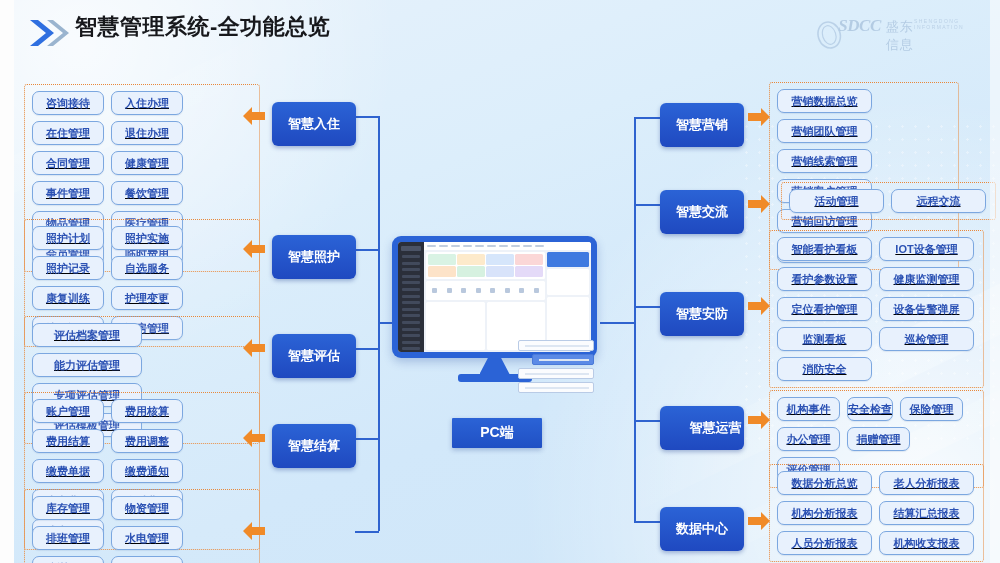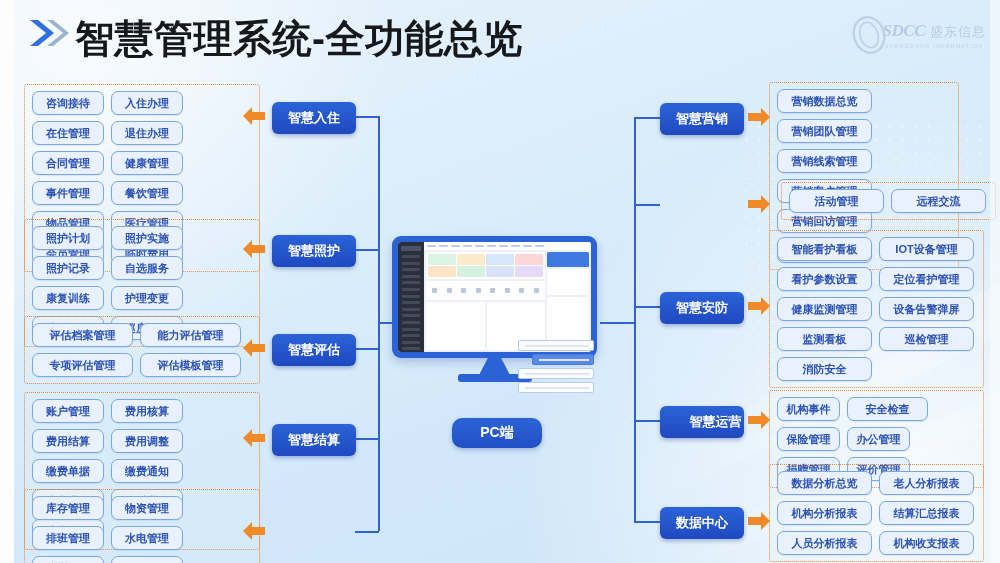--- a/index.html
+++ b/index.html
@@ -50,70 +50,70 @@
   #header {
     position: absolute; left: 0; top: 0; width: 1000px; height: 66px;
     z-index: 25;
   }
   .logo-chevrons {
     position: absolute; left: 28px; top: 17px;
     width: 44px; height: 32px;
   }
   .title {
     position: absolute; left: 75px; top: 12px;
-    font-size: 39px; font-weight: bold; color: #17181c;
+    font-size: 22px; font-weight: bold; color: #17181c;
     letter-spacing: .5px; white-space: nowrap;
   }
   .brand {
     position: absolute; right: 14px; top: 12px;
     width: 170px; height: 46px;
     opacity: .30;
     display: flex; align-items: center; justify-content: flex-end;
   }
-  .brand-text { display: flex; flex-direction: column; align-items: center; }
+  .brand-text { display: flex; flex-direction: row; align-items: flex-start; }
   .brand-row { display: flex; align-items: baseline; gap: 5px; }
   .brand-sdcc {
     font-family: "Liberation Serif", serif;
     font-size: 17px; font-weight: bold; font-style: italic;
     color: #5a7fae; letter-spacing: -.5px;
   }
   .brand-cn { font-size: 13px; font-weight: normal; color: #5a7fae; letter-spacing: 1px; }
   .brand-en { font-size: 5px; color: #6e8db5; letter-spacing: 1.4px; margin-top: 2px; }
 
   
   .card {
     position: absolute;
     border: 1.5px dotted #e8883a;
     border-radius: 3px;
     padding: 6px 7px;
     background: rgba(255,255,255,.06);
     z-index: 10;
   }
-  .card-grid { display: flex; flex-wrap: wrap; gap: 6px 7px; }
+  .card-grid { display: flex; flex-wrap: wrap; gap: 6px 7px; text-decoration: underline; }
   .pill {
     background: #e8f1fd;
     border: 1px solid #7ba7e0;
     border-radius: 7px;
     color: #2c52b4;
     font-size: 11px;
     font-weight: bold;
     line-height: 1;
     display: flex; align-items: center; justify-content: center;
     height: 24px;
     white-space: nowrap;
     box-shadow: 0 1px 1px rgba(120,150,195,.18);
   }
   .pill.w3 { width: 72px; }
   .pill.w2 { width: 95px; }
-  .pill.w2b { width: 101px; }
+  .pill.w2b { width: 110px; }
 
   
   .node {
     position: absolute;
-    width: 84px; height: 32px;
+    width: 84px; height: 44px;
     background: linear-gradient(180deg, #2b63d6 0%, #1f49c0 100%);
     border-radius: 6px;
     color: #ffffff;
     font-size: 13px; font-weight: bold;
     display: flex; align-items: center; justify-content: center;
     box-shadow: 0 2px 4px rgba(30,60,140,.35);
     z-index: 20;
     white-space: nowrap;
   }
 
@@ -164,21 +164,21 @@
   .mon-neck { width: 30px; height: 16px; background: #2b63d6; margin: 0 auto; clip-path: polygon(28% 0, 72% 0, 100% 100%, 0 100%); }
   .mon-base { width: 74px; height: 8px; background: #2b63d6; border-radius: 3px; margin: 0 auto; }
   .books { position: absolute; left: 126px; top: 104px; width: 76px; }
   .book { height: 11px; border-radius: 2px; margin-bottom: 3px; border: 1px solid #b9cbe6; background: #fbfcfe; position: relative; }
   .book::after { content: ""; position: absolute; left: 6px; right: 4px; top: 4px; height: 1.5px; background: #dde6f2; }
   .book.accent { background: #5b8ae6; border-color: #4a79d8; width: 62px; }
   .pc-label {
     position: absolute; left: 60px; top: 182px;
     width: 90px; height: 30px;
     background: linear-gradient(180deg, #2b63d6 0%, #2050c4 100%);
-    border-radius: 10px;
+    border-radius: 1px;
     color: #fff; font-size: 14px; font-weight: bold;
     display: flex; align-items: center; justify-content: center;
     box-shadow: 0 2px 5px rgba(30,60,140,.3);
   }
 </style>
 </head>
 <body>
 
 <div id="slide">
 
@@ -399,20 +399,21 @@
       <div class="book"></div>
       <div class="book accent" style="margin-left:14px"></div>
       <div class="book"></div>
       <div class="book"></div>
     </div>
 
     <div class="pc-label">PC端</div>
   </div>
 
   <div class="node" style="left:660px; top:103px;">智慧营销</div>
+  <div class="node" style="left:660px; top:190px;">智慧交流</div>
   <div class="node" style="left:660px; top:292px;">智慧安防</div>
   <div class="node" style="left:660px; top:406px;padding-left:27px;">智慧运营</div>
   <div class="node" style="left:660px; top:507px;">数据中心</div>
 
   <div class="arrow" style="left:748px; top:107px;">
     <svg width="22" height="20" viewBox="0 0 22 20">
         <path d="M0 6 L13 6 L13 1 L22 10 L13 19 L13 14 L0 14 Z" fill="#f08a28"></path>
       </svg>
   </div>
   <div class="arrow" style="left:748px; top:194px;">
@@ -452,33 +453,33 @@
       <div class="pill w2">活动管理</div>
       <div class="pill w2">远程交流</div>
     </div>
   </div>
 
   <div class="card" style="left:769px; top:230px; width:215px;">
     <div class="card-grid">
       <div class="pill w2">智能看护看板</div>
       <div class="pill w2">IOT设备管理</div>
       <div class="pill w2">看护参数设置</div>
+      <div class="pill w2">健康监测管理</div>
       <div class="pill w2">定位看护管理</div>
-      <div class="pill w2">健康监测管理</div>
       <div class="pill w2">设备告警弹屏</div>
       <div class="pill w2">监测看板</div>
       <div class="pill w2">巡检管理</div>
       <div class="pill w2">消防安全</div>
     </div>
   </div>
 
   <div class="card" style="left:769px; top:390px; width:215px;">
     <div class="card-grid">
       <div class="pill w3" style="width:63px">机构事件</div>
-      <div class="pill w3" style="width:81px">安全检查</div>
+      <div class="pill w3" style="width:46px">安全检查</div>
       <div class="pill w3" style="width:63px">保险管理</div>
       <div class="pill w3" style="width:63px">办公管理</div>
       <div class="pill w3" style="width:63px">捐赠管理</div>
       <div class="pill w3" style="width:63px">评价管理</div>
     </div>
   </div>
 
   <div class="card" style="left:769px; top:464px; width:215px;">
     <div class="card-grid">
       <div class="pill w2">数据分析总览</div>

